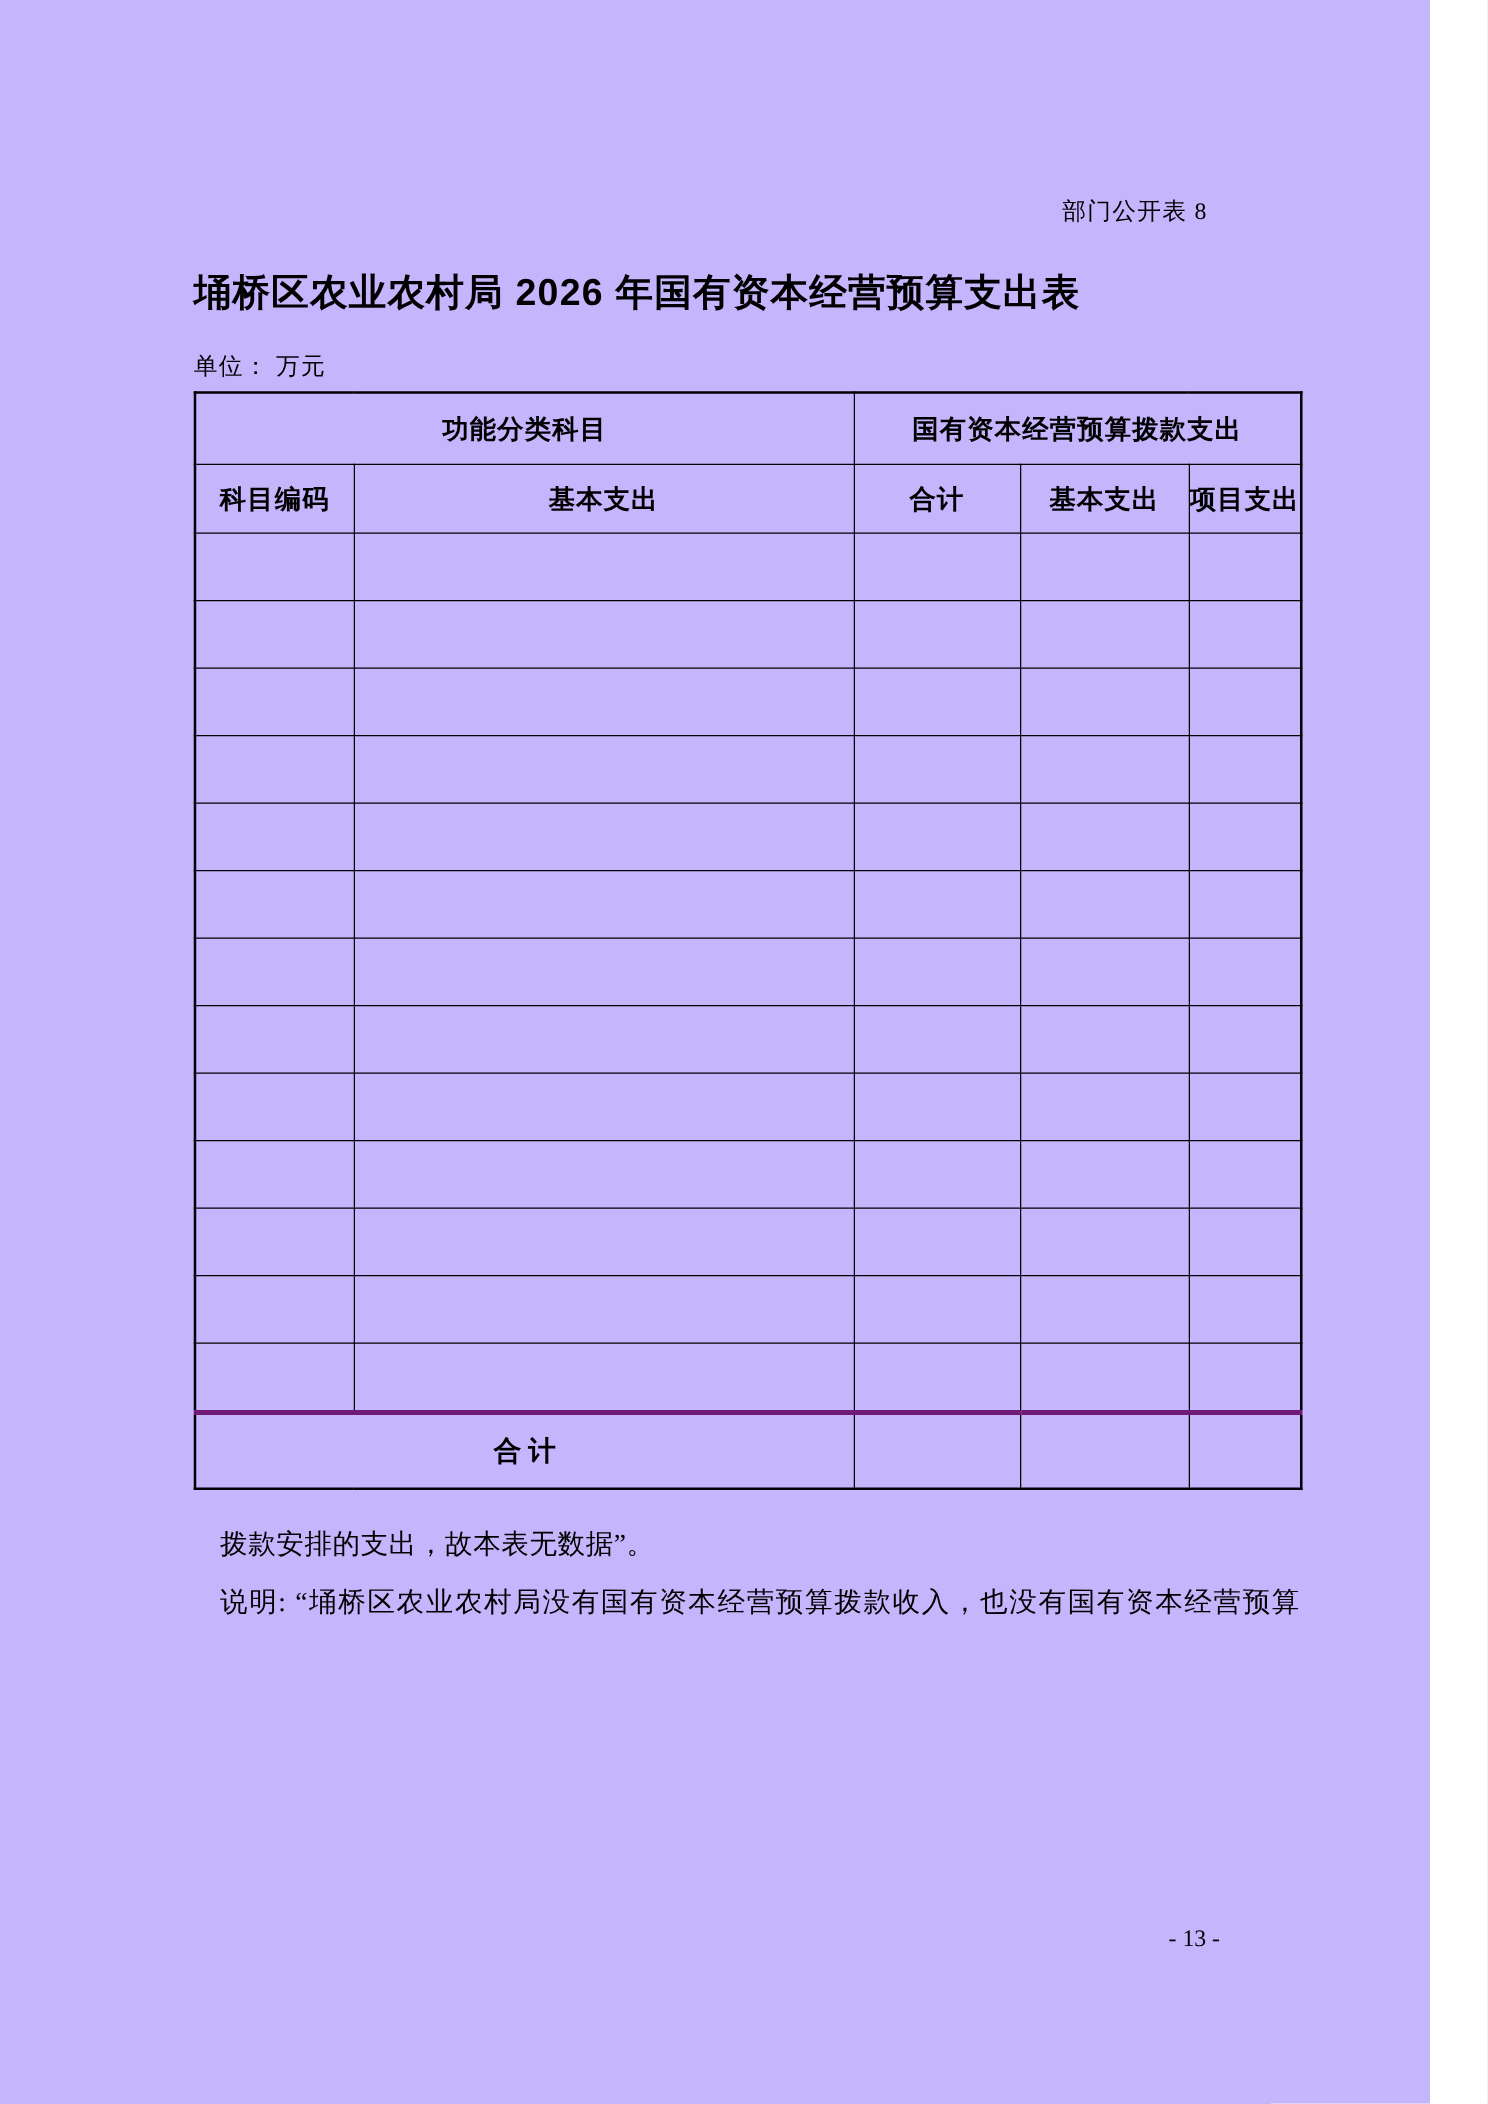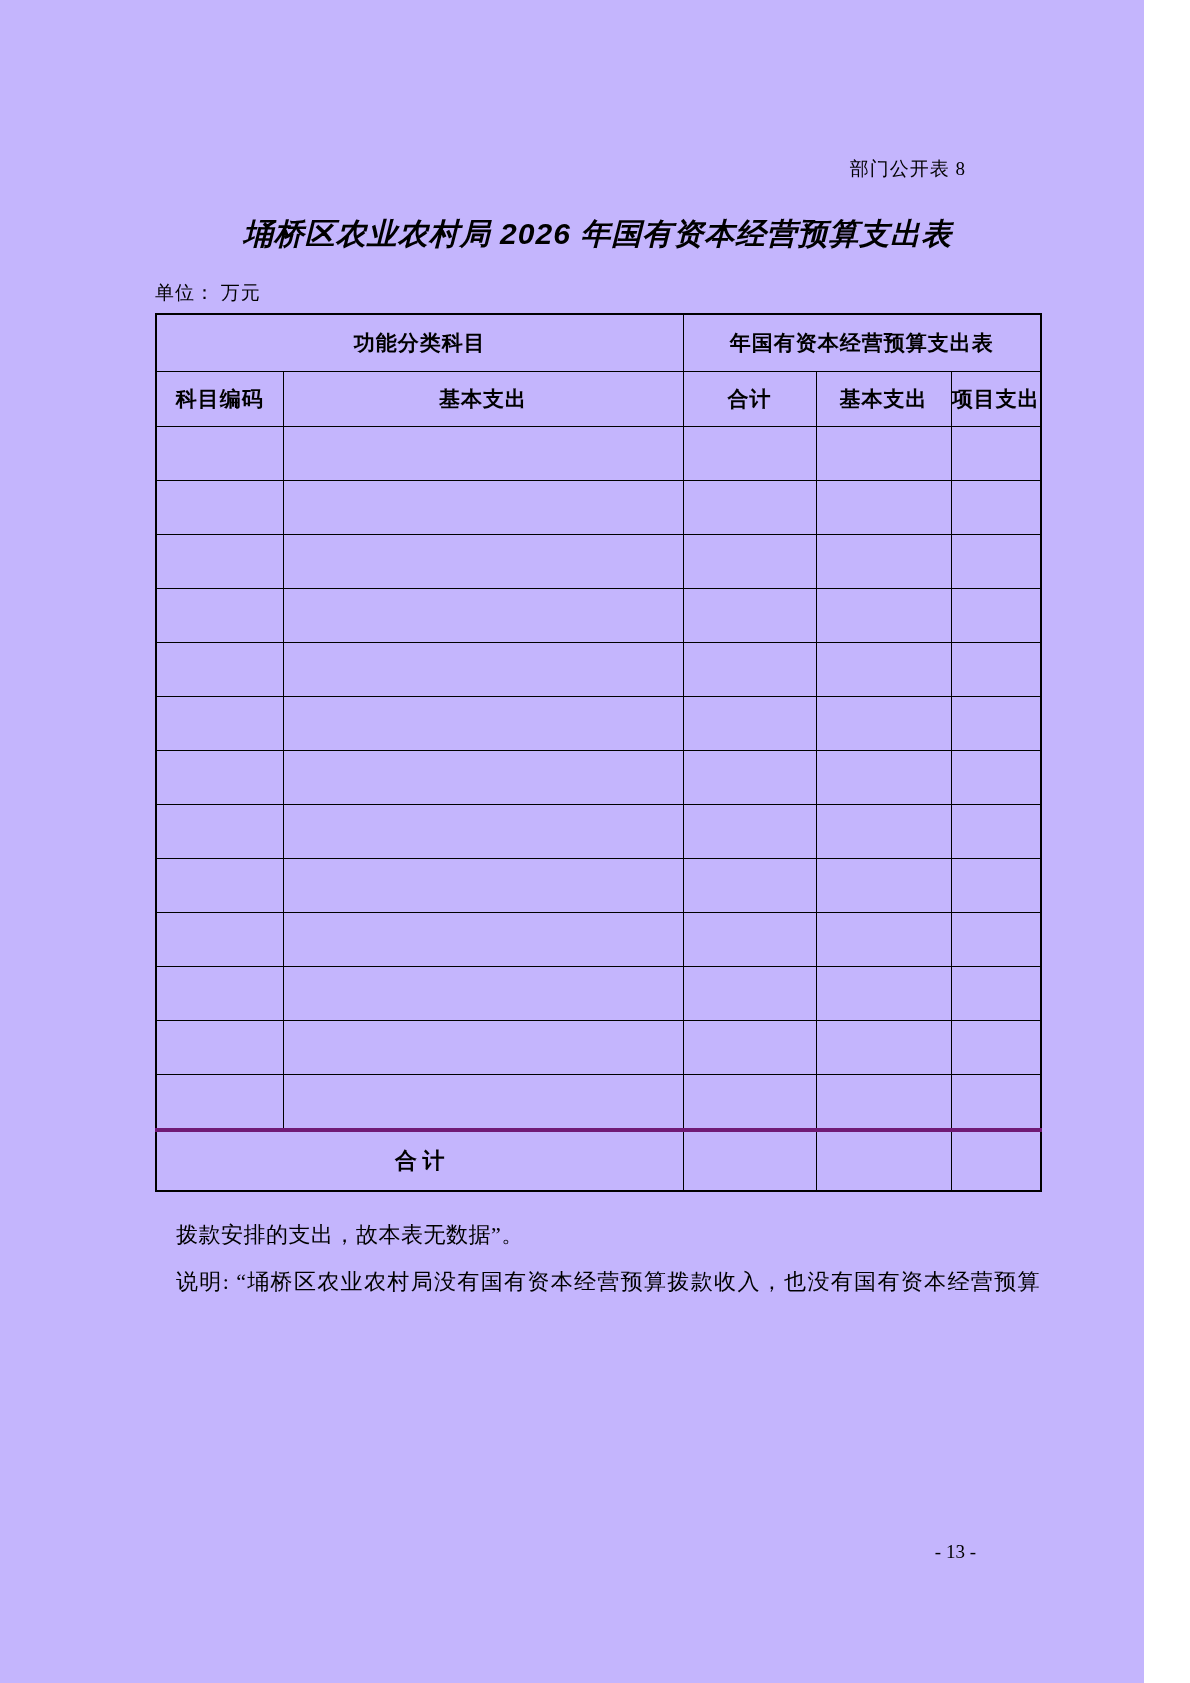--- a/index.html
+++ b/index.html
@@ -10,25 +10,24 @@
     color:#000;
     font-family:"Liberation Serif","DejaVu Serif",serif;
     overflow:hidden;
   }
   .corner-label {
     position:absolute; top:156px; right:178px;
     font-size:19px; letter-spacing:1px;
   }
   .doc-title {
     position:absolute; top:214px; left:155px; width:885px;
-    text-align:center;
+    text-align:left;
     font-family:"Liberation Sans","DejaVu Sans",sans-serif;
     font-weight:bold; font-size:30px; letter-spacing:1px;
     white-space:nowrap;
-    font-style:italic;
   }
   .unit-label {
     position:absolute; top:280px; left:155px; width:885px;
     font-size:19px; letter-spacing:1px;
   }
   .budget-table {
     position:absolute; top:313px; left:155px;
     width:885px;
     border-collapse:collapse; table-layout:fixed;
     border:2px solid #000;
@@ -75,21 +74,21 @@
     <colgroup>
       <col style="width:127px">
       <col style="width:400px">
       <col style="width:133px">
       <col style="width:135px">
       <col style="width:90px">
     </colgroup>
     <thead>
       <tr class="row-group">
         <th colspan="2">功能分类科目</th>
-        <th colspan="3">年国有资本经营预算支出表</th>
+        <th colspan="3">国有资本经营预算拨款支出</th>
       </tr>
       <tr class="row-cols">
         <th>科目编码</th>
         <th>基本支出</th>
         <th>合计</th>
         <th>基本支出</th>
         <th>项目支出</th>
       </tr>
     </thead>
     <tbody>

